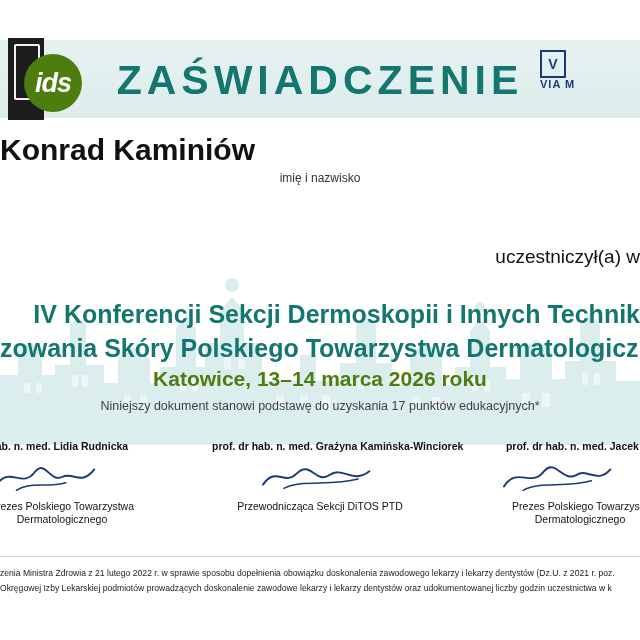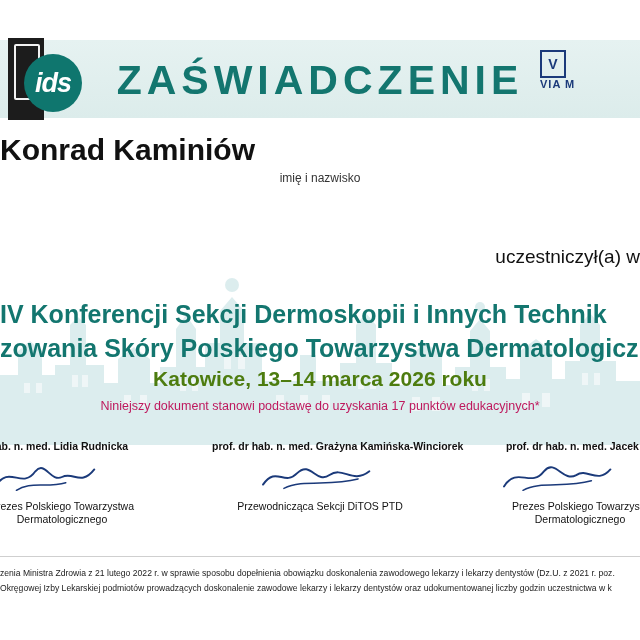--- a/index.html
+++ b/index.html
@@ -84,21 +84,21 @@
     border: 2px solid #f2f2f2;
     border-radius: 2px;
   }
   .logo-circle {
     position: absolute;
     left: 16px;
     top: 16px;
     width: 58px;
     height: 58px;
     border-radius: 50%;
-    background: #0f766e;
+    background: #4d7c0f;
     color: #ffffff;
     font-size: 27px;
     font-weight: bold;
     font-style: italic;
     line-height: 58px;
     text-align: center;
     letter-spacing: -1px;
   }
 
   
@@ -159,21 +159,21 @@
     top: 246px;
     text-align: right;
     font-size: 19px;
     color: #111111;
   }
 
   .event-title {
     position: absolute;
     left: 0; right: 0;
     top: 297px;
-    text-align: left;
+    text-align: right;
     font-size: 25px;
     font-weight: bold;
     color: #13766f;
     line-height: 34px;
     white-space: nowrap;
   }
   .event-line2 {
     position: absolute;
     left: 0; right: 0;
     top: 331px;
@@ -192,21 +192,21 @@
     font-size: 21px;
     font-weight: bold;
     color: #4d7c0f;
   }
   .points-note {
     position: absolute;
     left: 0; right: 0;
     top: 399px;
     text-align: center;
     font-size: 12.5px;
-    color: #be185d;
+    color: #404040;
   }
 
   
   .sig-row {
     position: absolute;
     left: 0; right: 0;
     top: 440px;
     height: 120px;
   }
   .sig {

